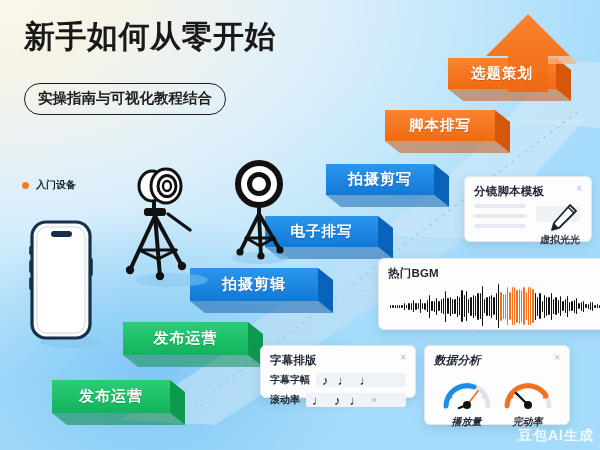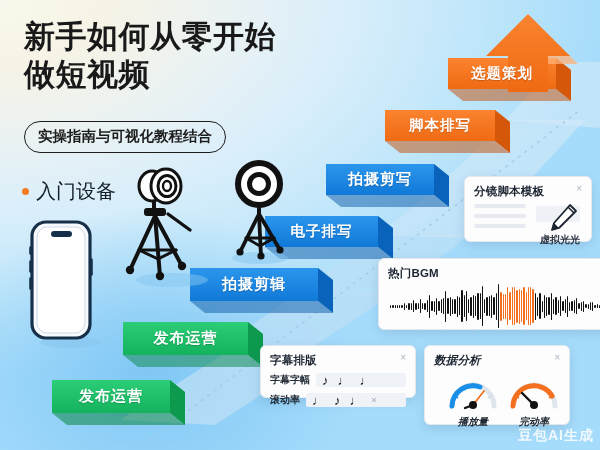--- a/index.html
+++ b/index.html
@@ -42,21 +42,21 @@
     font-size: 14.5px; font-weight: 700; color: #1d1d1d;
     white-space: nowrap;
   }
 
   
   .entry-label {
     position: absolute; left: 22px; top: 178px; z-index: 20;
     display: flex; align-items: center; gap: 7px;
   }
   .entry-dot { width: 7px; height: 7px; border-radius: 50%; background: #f47b20; display:block; }
-  .entry-text { font-size: 20px; font-weight: 400; color: #14202c; text-align: center; }
+  .entry-text { font-size: 10px; font-weight: 700; color: #14202c; text-align: center; }
 
   
   .stairs { position: absolute; inset: 0; z-index: 6; }
 
   
   .card {
     position: absolute; z-index: 30;
     background: #fdfdfe;
     border: 1px solid #e3e8ee;
     border-radius: 6px;
@@ -88,42 +88,41 @@
   .wave-axis span { font-size: 5px; color: #c4ccd5; }
 
   
   .sub-row { display: flex; align-items: center; gap: 6px; margin-bottom: 6px; }
   .sub-lab { font-size: 10px; font-weight: 700; color: #222b36; white-space: nowrap; }
   .sub-track { flex: 1; height: 14px; background: #eff2f6; border-radius: 2px; position: relative; display: flex; align-items: center; gap: 9px; padding-left: 6px; }
   .note { font-size: 13px; color: #111; line-height: 1; }
   .sub-x { font-size: 9px; color: #9aa5b1; }
 
   
-  .gauges { display: flex; gap: 9px; justify-content: flex-end; padding-top: 1px; }
+  .gauges { display: flex; gap: 9px; justify-content: center; padding-top: 1px; }
   .gauge { width: 52px; text-align: center; }
   .gauge-cap { font-size: 10px; font-weight: 700; color: #222b36; margin-top: 1px; }
 
   
   .watermark {
     position: absolute; right: 6px; bottom: 5px; z-index: 60;
     font-size: 14px; font-weight: 700;
     color: rgba(255,255,255,.82);
     letter-spacing: 1px;
   }
 
   .illus { position: absolute; z-index: 12; }
 </style>
 </head>
 <body>
 
 <div id="canvas">
 
   <div class="title-wrap">
     <div class="title-line">新手如何从零开始</div>
-    <div class="title-line">做短视频</div>
     <div class="subtitle-pill">实操指南与可视化教程结合</div>
   </div>
 
   <div class="entry-label">
     <span class="entry-dot"></span>
     <span class="entry-text">入门设备</span>
   </div>
 
   <svg class="stairs" width="600" height="450" viewBox="0 0 600 450" style="z-index:4">
 

